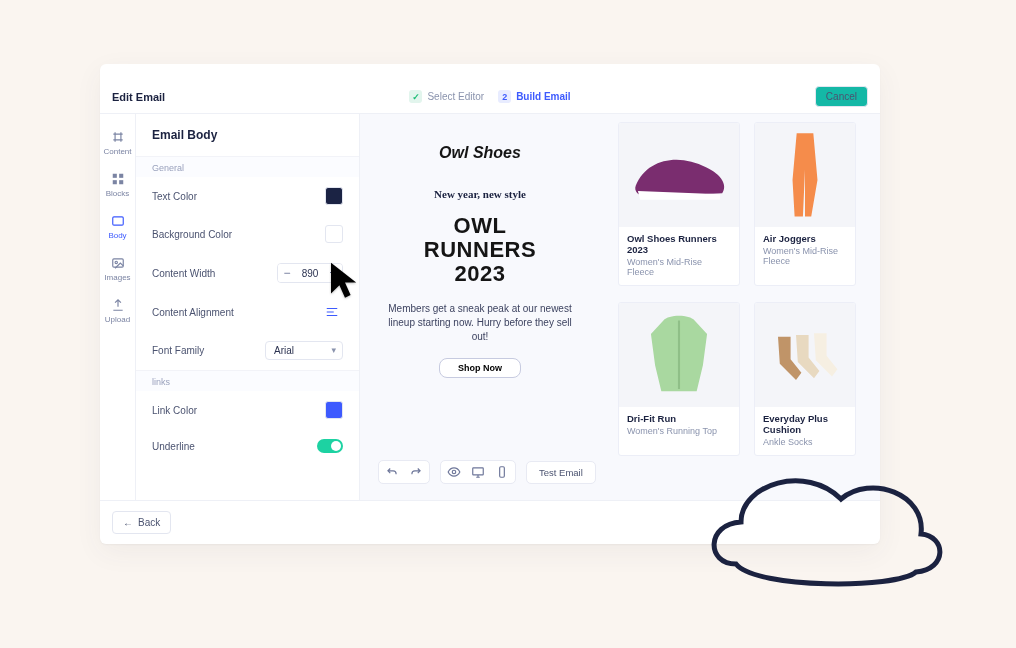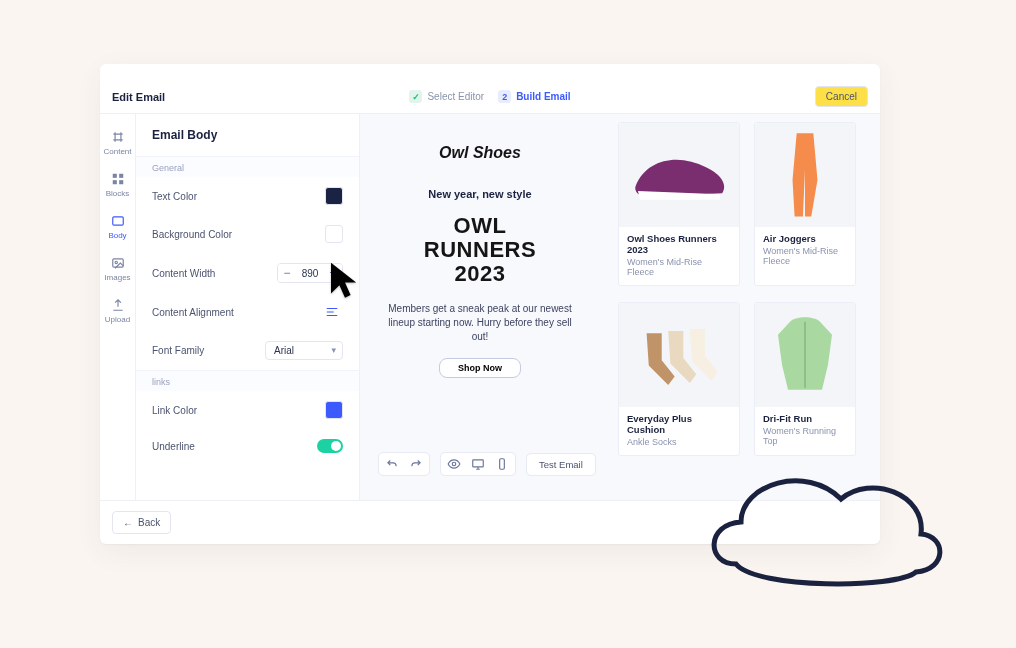--- a/index.html
+++ b/index.html
@@ -15,21 +15,21 @@
   
   .topbar { height: 34px; display:flex; align-items:center; justify-content:space-between; padding:0 12px; border-bottom: 1px solid #eef0f6; font-size:11px;margin-top:16px; }
   .topbar-left { font-weight:600; color:#1b2240; }
   .steps { display:flex; gap:14px; align-items:center; font-size:10px; }
   .step { display:flex; align-items:center; gap:5px; }
   .step .box { width:13px; height:13px; border-radius:3px; display:flex; align-items:center; justify-content:center; font-size:9px; font-weight:700; color:#fff; }
   .step.done .box { background:#e2f5ed; color:#1abc74; }
   .step.active .box { background:#e8ecff; color:#3d5afe; }
   .step.done span.lbl { color:#8a93ad; }
   .step.active span.lbl { color:#3d5afe; font-weight:600; }
-  .cancel { border:1px solid #e3e6f0; padding:4px 10px; border-radius:4px; font-size:10px; color:#4b5370; background:#fde047; cursor:pointer; }
+  .cancel { border:1px solid #e3e6f0; padding:4px 10px; border-radius:4px; font-size:10px; color:#4b5370; background:#14b8a6; cursor:pointer; }
 
   .content-row { flex:1; display:flex; min-height:0; }
 
   
   .rail { width:36px; border-right:1px solid #eef0f6; display:flex; flex-direction:column; align-items:center; padding-top:8px; font-size:8px; color:#7b84a3; }
   .rail .ritem { display:flex; flex-direction:column; align-items:center; gap:3px; padding:8px 0; cursor:pointer; width:100%; }
   .rail .ritem.active { color:#3d5afe; }
   .rail svg { width:14px; height:14px; }
 
   
@@ -52,38 +52,38 @@
   .back { border:1px solid #e3e6f0; padding:5px 10px; border-radius:4px; font-size:10px; color:#4b5370; background:#fff; display:flex; align-items:center; gap:5px; cursor:pointer; }
 
   
   .canvas { flex:1; background:#f8f9fd; position:relative; overflow:hidden; }
 
   .email-block {
     position:absolute; left:20px; top:30px; width:200px;
     text-align:center; color:#151515;
   }
   .brand { font-weight:800; font-style:italic; font-size:16px; font-family: "Arial Black", Arial, sans-serif; }
-  .tagline { margin-top:26px; font-size:11px; font-weight:600; color:#1b2240; }
+  .tagline { margin-top:26px; font-size:11px; font-weight:600; color:#1b2240;font-family:Liberation Serif, serif; }
   .hero { margin-top:14px; font-family:"Arial Black", Arial, sans-serif; font-weight:900; font-size:22px; line-height:24px; letter-spacing:0.5px; }
   .copy { margin-top:16px; font-size:10px; color:#3d4360; line-height:14px; }
   .shopnow { margin-top:14px; display:inline-block; border:1px solid #c7cbe0; border-radius:8px; padding:4px 18px; font-size:9px; font-weight:600; background:#fff; cursor:pointer; }
 
   .grid { position:absolute; left:258px; top:8px; display:grid; grid-template-columns:122px 102px; gap:16px 14px; }
   .card { background:#fff; border:1px solid #eceef7; border-radius:3px; overflow:hidden; font-size:9px; }
   .card .img { height:104px; background:#f4f5f9; display:flex; align-items:center; justify-content:center; }
   .card .img.short { height:104px; }
   .card .cap { padding:6px 8px 8px; }
   .card .ttl { font-weight:700; color:#1b2240; font-size:9.5px; }
   .card .sub { color:#8a93ad; margin-top:2px; font-size:9px; }
 
   
   svg.prod { width:90%; height:90%; }
 
   
-  .canvastb { position:absolute; left:18px; bottom:24px; display:flex; gap:10px; align-items:center; }
+  .canvastb { position:absolute; left:18px; bottom:16px; display:flex; gap:10px; align-items:center; }
   .tbgrp { background:#fff; border:1px solid #e8eaf3; border-radius:5px; display:flex; align-items:center; padding:4px 6px; gap:10px; }
   .tic { width:14px; height:14px; display:flex; align-items:center; justify-content:center; color:#6d7699; cursor:pointer; }
   .testbtn { background:#fff; border:1px solid #e8eaf3; border-radius:5px; padding:5px 12px; font-size:9.5px; color:#4b5370; cursor:pointer; }
 
   
   .cursor { position:absolute; left:328px; top:260px; pointer-events:none; }
   .cursor svg { filter: drop-shadow(0 1px 1px rgba(0,0,0,0.25)); }
 
   
   .cloud { position:absolute; right:60px; bottom:40px; pointer-events:none; }
@@ -230,42 +230,42 @@
               </svg>
           </div>
           <div class="cap">
             <div class="ttl">Air Joggers</div>
             <div class="sub">Women's Mid-Rise Fleece</div>
           </div>
         </div>
 
         <div class="card">
           <div class="img short">
+            <svg class="prod" viewBox="0 0 90 90">
+                <path d="M30 12 C 35 6, 55 6, 60 12 L 72 25 L 68 55 L 62 80 L 28 80 L 22 55 L 18 25 Z" fill="#a9d8a0"></path>
+                <path d="M45 12 L 45 78" stroke="#8fbf87" stroke-width="2"></path>
+              </svg>
+          </div>
+          <div class="cap">
+            <div class="ttl">Dri-Fit Run</div>
+            <div class="sub">Women's Running Top</div>
+          </div>
+        </div>
+
+        <div class="card">
+          <div class="img short">
             <svg class="prod" viewBox="0 0 100 80">
                 <path d="M20 20 L34 20 L34 45 L46 60 L40 68 L22 50 Z" fill="#c09468"></path>
                 <path d="M40 18 L54 18 L54 43 L66 58 L60 66 L42 48 Z" fill="#e8d9c0"></path>
                 <path d="M60 16 L74 16 L74 41 L86 56 L80 64 L62 46 Z" fill="#f6efe2"></path>
               </svg>
           </div>
           <div class="cap">
             <div class="ttl">Everyday Plus Cushion</div>
             <div class="sub">Ankle Socks</div>
-          </div>
-        </div>
-
-        <div class="card">
-          <div class="img short">
-            <svg class="prod" viewBox="0 0 90 90">
-                <path d="M30 12 C 35 6, 55 6, 60 12 L 72 25 L 68 55 L 62 80 L 28 80 L 22 55 L 18 25 Z" fill="#a9d8a0"></path>
-                <path d="M45 12 L 45 78" stroke="#8fbf87" stroke-width="2"></path>
-              </svg>
-          </div>
-          <div class="cap">
-            <div class="ttl">Dri-Fit Run</div>
-            <div class="sub">Women's Running Top</div>
           </div>
         </div>
 
       </div>
 
       <div class="canvastb">
         <div class="tbgrp">
           <span class="tic">
               <svg viewBox="0 0 24 24" width="14" height="14" fill="none" stroke="currentColor" stroke-width="2">
                 <path d="M9 14l-4-4 4-4M5 10h9a5 5 0 015 5v1"></path>

